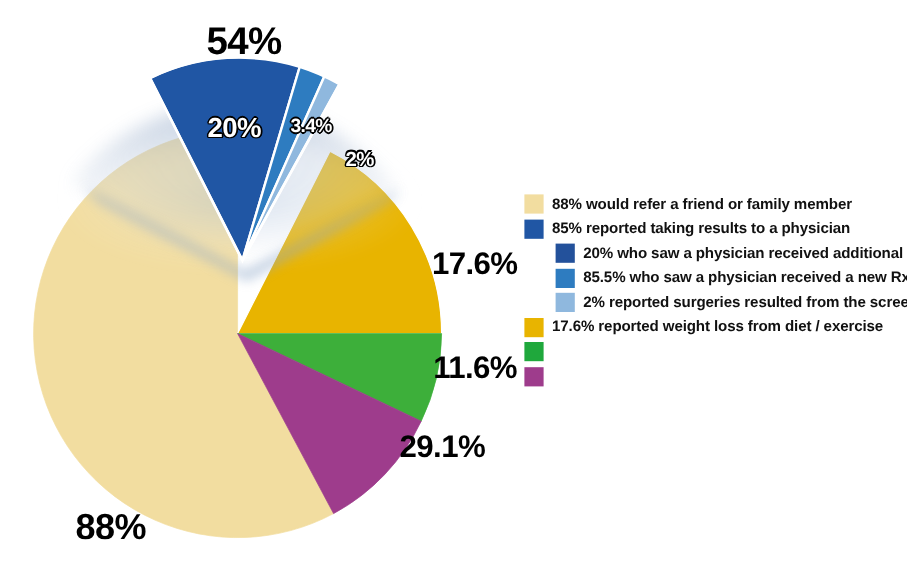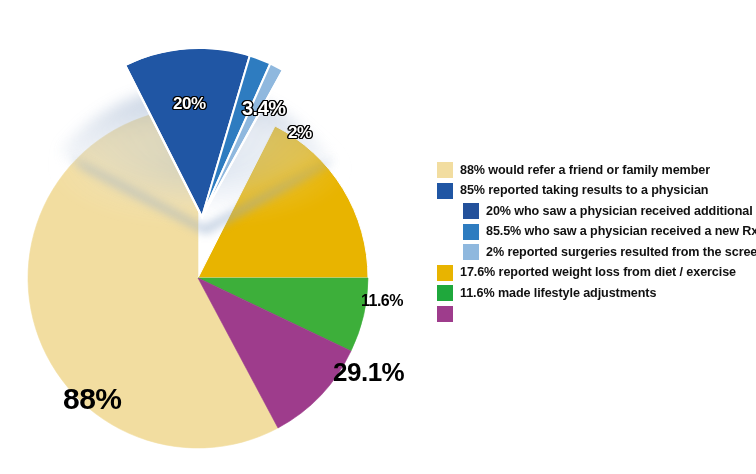--- a/index.html
+++ b/index.html
@@ -76,27 +76,27 @@
     line-height: 1;
     white-space: nowrap;
   }
   .pct-label.on-slice {
     color: #ffffff;
     text-shadow:
        1.4px 0 0 #000, -1.4px 0 0 #000, 0 1.4px 0 #000, 0 -1.4px 0 #000,
        1px 1px 0 #000, -1px 1px 0 #000, 1px -1px 0 #000, -1px -1px 0 #000;
   }
   #label-54   { left: 172px; top: 18px;  font-size: 32px; }
-  #label-20   { left: 173px; top: 95px;  font-size: 17px; }
-  #label-34   { left: 242px; top: 98px;  font-size: 20px; }
+  #label-20   { left: 173px; top: 95px;  font-size: 23px; }
+  #label-34   { left: 242px; top: 98px;  font-size: 16px; }
   #label-2    { left: 288px; top: 124px; font-size: 17px; }
   #label-176  { left: 360px; top: 206px; font-size: 26px; }
-  #label-116  { left: 361px; top: 293px; font-size: 16px; }
+  #label-116  { left: 361px; top: 293px; font-size: 26px; }
   #label-76   { left: 333px; top: 359px; font-size: 26px; }
-  #label-88   { left: 63px;  top: 384px; font-size: 30px; }
+  #label-88   { left: 63px;  top: 425px; font-size: 30px; }
 </style>
 </head>
 <body>
 
 <div id="chart-root">
 
   <svg id="pie-svg" viewBox="0 0 756 474">
     <defs>
 
       <radialGradient id="wedgeGlow" cx="50%" cy="50%" r="50%">
@@ -156,23 +156,25 @@
       <path d="M 202 217 L 271 62
                A 170 170 0 0 1 283 70
                Z" fill="#8FB8DE" stroke="#ffffff" stroke-width="2"></path>
 
       <path d="M 202 217 L 125 65
                A 170 170 0 0 1 283 70
                Z" fill="none" stroke="#ffffff" stroke-width="2.2" stroke-linejoin="round"></path>
     </g>
   </svg>
 
+  <div class="pct-label" id="label-54">54%</div>
   <div class="pct-label on-slice" id="label-20">20%</div>
   <div class="pct-label on-slice" id="label-34">3.4%</div>
   <div class="pct-label on-slice" id="label-2">2%</div>
+  <div class="pct-label" id="label-176">17.6%</div>
   <div class="pct-label" id="label-116">11.6%</div>
   <div class="pct-label" id="label-76">29.1%</div>
   <div class="pct-label" id="label-88">88%</div>
 
   <div id="legend">
       <div class="legend-row">
         <span class="legend-swatch" style="background: rgb(242, 221, 160);"></span>
         <span class="legend-label">88% would refer a friend or family member</span>
       </div>
       <div class="legend-row">
@@ -190,20 +192,19 @@
       <div class="legend-row indent">
         <span class="legend-swatch" style="background: rgb(143, 184, 222);"></span>
         <span class="legend-label">2% reported surgeries resulted from the screenings</span>
       </div>
       <div class="legend-row">
         <span class="legend-swatch" style="background: rgb(232, 180, 0);"></span>
         <span class="legend-label">17.6% reported weight loss from diet / exercise</span>
       </div>
       <div class="legend-row">
         <span class="legend-swatch" style="background: rgb(31, 168, 60);"></span>
-        <span class="legend-label">11.6% made lifestyle adjustments</span>
       </div>
       <div class="legend-row">
         <span class="legend-swatch" style="background: rgb(158, 60, 140);"></span>
       </div>
     </div>
 
 </div>
 
 </body></html>

